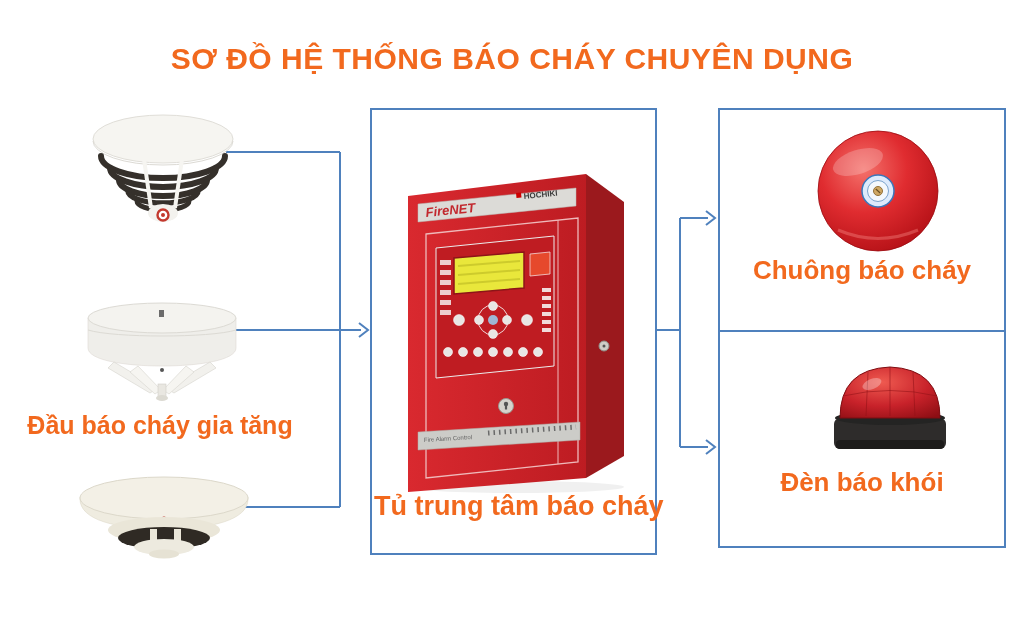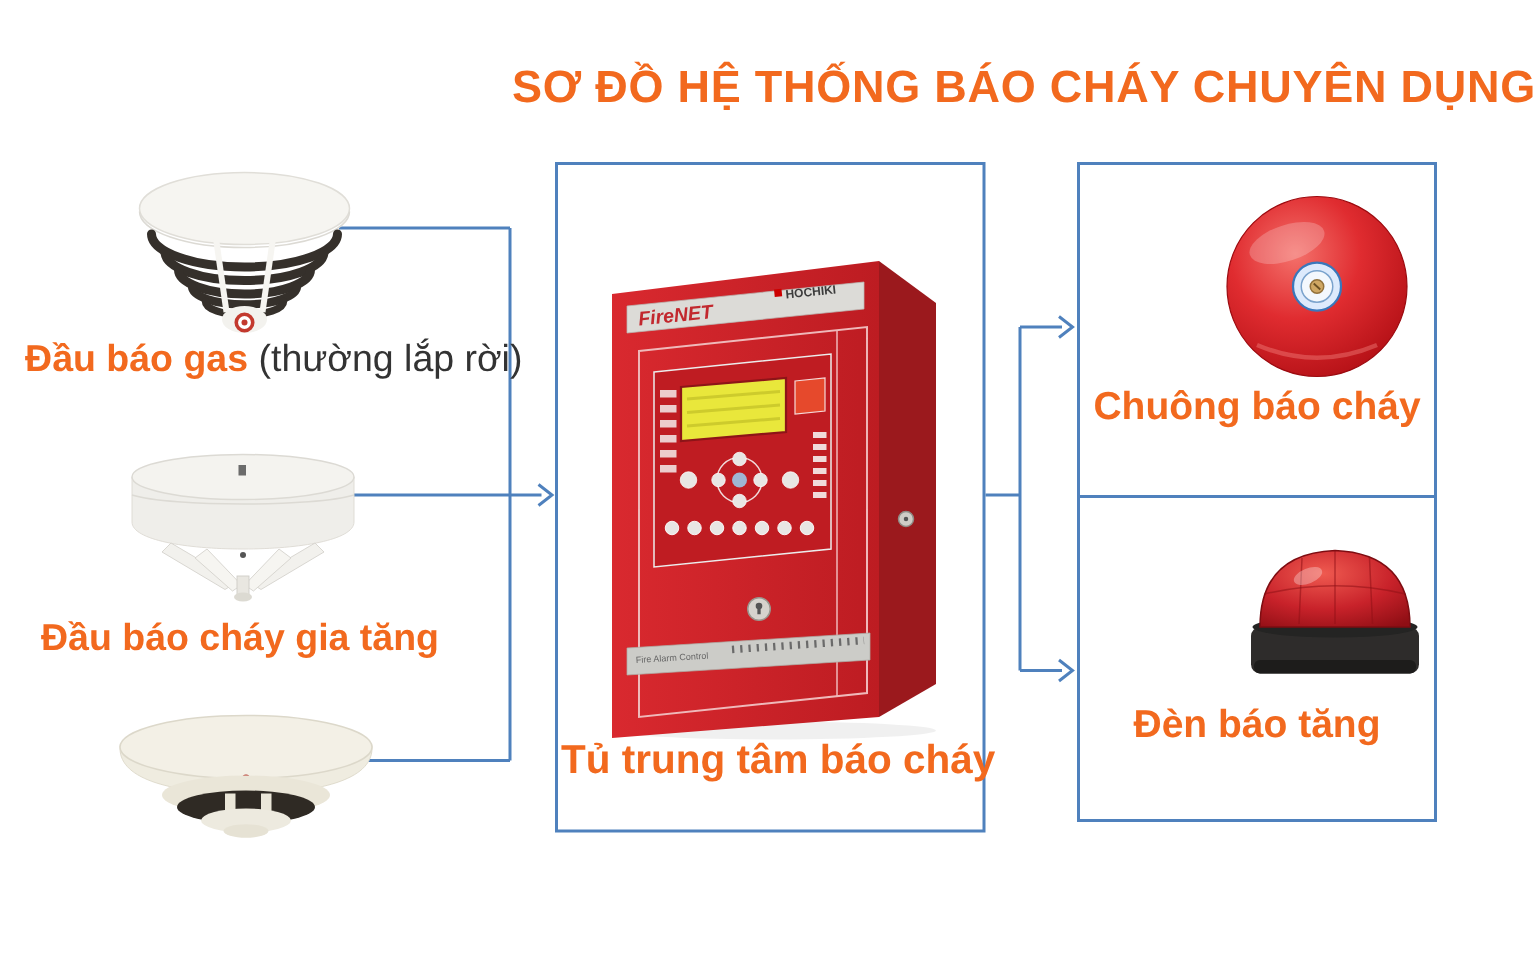--- a/index.html
+++ b/index.html
@@ -1,21 +1,21 @@
 <!DOCTYPE html>
 <html><head>
 <meta charset="utf-8">
 <style>
   html,body{margin:0;padding:0;background:#fff;}
   .canvas{
     position:relative;width:1024px;height:640px;background:#ffffff;
     font-family:"Liberation Sans",sans-serif;overflow:hidden;
   }
   .title{
-    position:absolute;top:42px;left:0;width:1024px;text-align:right;
+    position:absolute;top:42px;left:0;width:1024px;text-align:center;
     font-size:30px;font-weight:bold;color:#f2691e;letter-spacing:.5px;
   }
   .label{
     position:absolute;text-align:center;font-weight:bold;
     color:#f2691e;font-size:25px;line-height:1.25;white-space:nowrap;
   }
   .label .note{color:#333;font-weight:normal;}
   .bluebox{
     position:absolute;border:2px solid #4f81bd;background:#fff;box-sizing:border-box;
   }
@@ -51,24 +51,20 @@
     <path d="M22 56 A53 19 0 0 0 128 56" stroke="#35302b" stroke-width="6" fill="none" stroke-linecap="round"></path>
     <path d="M31 68 A44 16 0 0 0 119 68" stroke="#35302b" stroke-width="6" fill="none" stroke-linecap="round"></path>
     <path d="M40 79 A35 12 0 0 0 110 79" stroke="#35302b" stroke-width="5.5" fill="none" stroke-linecap="round"></path>
     <path d="M49 89 A26 9 0 0 0 101 89" stroke="#35302b" stroke-width="5" fill="none" stroke-linecap="round"></path>
     <path d="M55 40 L63 96" stroke="#f6f5f1" stroke-width="4"></path>
     <path d="M95 40 L87 96" stroke="#f6f5f1" stroke-width="4"></path>
     <ellipse cx="75" cy="101" rx="15" ry="9" fill="#f3f2ee"></ellipse>
     <circle cx="75" cy="103" r="5.5" fill="#ffffff" stroke="#c3392e" stroke-width="2.4"></circle>
     <circle cx="75" cy="103" r="2" fill="#c3392e"></circle>
   </svg>
-  <div class="label" style="left:10px;top:224px;width:345px">
-    <span>Đầu báo gas</span>
-    <span class="note">(thường lắp rời)</span>
-  </div>
 
   <svg class="devsvg" style="left:84px;top:298px" width="156" height="104" viewBox="0 0 156 104">
     <path d="M4 20 L4 50 C4 62 40 68 78 68 C116 68 152 62 152 50 L152 20 Z" fill="#efeeea" stroke="#ddd9d3" stroke-width="0.6"></path>
     <ellipse cx="78" cy="20" rx="74" ry="15" fill="#f4f3ef" stroke="#dcdad4"></ellipse>
     <path d="M4 32 C30 40 126 40 152 32" stroke="#dcdad4" fill="none"></path>
     <rect x="75" y="12" width="5" height="7" fill="#6b6b6b"></rect>
     <polygon points="30,64 74,90 66,95 24,70" fill="#f2f1ed" stroke="#d5d3cd" stroke-width="0.6"></polygon>
     <polygon points="126,64 82,90 90,95 132,70" fill="#f2f1ed" stroke="#d5d3cd" stroke-width="0.6"></polygon>
     <polygon points="54,68 77,92 71,96 46,74" fill="#f6f5f1" stroke="#d5d3cd" stroke-width="0.6"></polygon>
     <polygon points="102,68 79,92 85,96 110,74" fill="#f6f5f1" stroke="#d5d3cd" stroke-width="0.6"></polygon>
@@ -163,21 +159,21 @@
 
       <circle cx="208" cy="186" r="5" fill="#cfccc6" stroke="#8f8c86"></circle>
       <circle cx="208" cy="186" r="1.5" fill="#555"></circle>
     </svg>
 
     <div class="label" style="left:2px;top:380px;width:100%;font-size:27px">
       <span>Tủ trung tâm báo cháy</span>
     </div>
   </div>
 
-  <div class="bluebox" style="left:718px;top:108px;width:240px;height:440px">
+  <div class="bluebox" style="left:718px;top:108px;width:288px;height:440px">
     <div class="divider" style="top:220px"></div>
 
     <svg style="position:absolute;left:86px;top:16px" width="145" height="130" viewBox="0 0 145 130">
       <defs>
         <radialGradient id="bg" cx="0.38" cy="0.32" r="0.8">
           <stop offset="0" stop-color="#f4716b"></stop>
             <stop offset="0.45" stop-color="#e02c30"></stop>
           <stop offset="1" stop-color="#ad0c12"></stop>
         </radialGradient>
       </defs>
@@ -203,17 +199,17 @@
       </defs>
       <rect x="6" y="62" width="112" height="31" rx="6" fill="#2e2c2b"></rect>
       <rect x="8" y="84" width="108" height="9" rx="4" fill="#1d1c1b"></rect>
       <ellipse cx="62" cy="62" rx="55" ry="7" fill="#242423"></ellipse>
       <path d="M12 62 Q12 13 62 11 Q112 13 112 62 Z" fill="url(#sg)" stroke="#7e0d12" stroke-width="1"></path>
       <path d="M40 16 L38 60 M62 11 L62 60 M85 16 L87 60" stroke="#8f1016" stroke-width="1" opacity="0.55" fill="none"></path>
       <path d="M15 40 Q62 29 109 40" stroke="#8f1016" stroke-width="1" opacity="0.55" fill="none"></path>
       <ellipse cx="44" cy="28" rx="10" ry="5" fill="#ffffff" opacity="0.3" transform="rotate(-22 44 28)"></ellipse>
     </svg>
     <div class="label" style="left:0;top:356px;width:100%;font-size:26px">
-      <span>Đèn báo tăng</span>
+      <span>Đèn báo khói</span>
     </div>
   </div>
 
 </div>
 
 </body></html>

